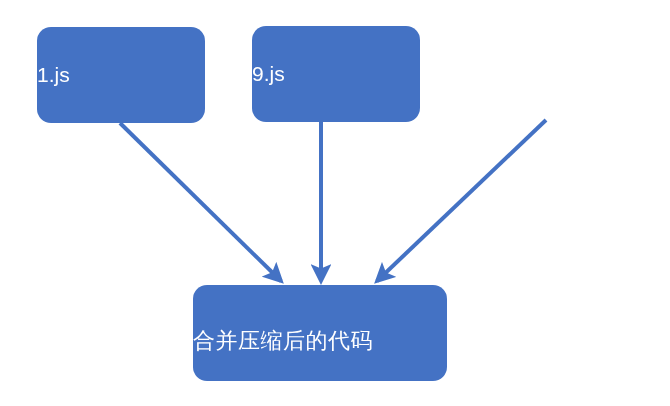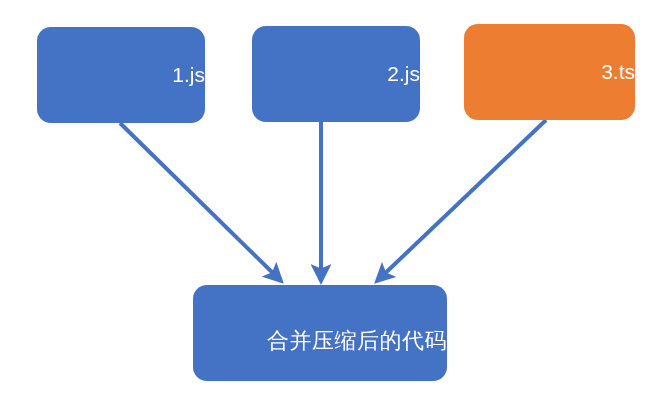--- a/index.html
+++ b/index.html
@@ -16,21 +16,21 @@
     height: 406px;
     background: #ffffff;
     overflow: hidden;
   }
   .node {
     position: absolute;
     box-sizing: border-box;
     border-radius: 14px;
     display: flex;
     flex-direction: column;
-    align-items: flex-end;
+    align-items: flex-start;
     justify-content: center;
     color: #ffffff;
     text-align: center;
     line-height: 1.32;
     z-index: 3;
     -webkit-font-smoothing: antialiased;
   }
   .node .line1 {
     display: block;
     white-space: nowrap;
@@ -99,24 +99,21 @@
     <line x1="120" y1="123" x2="281" y2="281" stroke="#4472C4" stroke-width="4" marker-end="url(#arrowhead)"></line>
     <line x1="321" y1="122" x2="321" y2="281" stroke="#4472C4" stroke-width="4" marker-end="url(#arrowhead)"></line>
     <line x1="546" y1="120" x2="377" y2="281" stroke="#4472C4" stroke-width="4" marker-end="url(#arrowhead)"></line>
   </svg>
 
   <div class="node" id="node-1">
     <span class="line1">1.js</span>
   </div>
 
   <div class="node" id="node-2">
-    <span class="line1">2.js</span>
+    <span class="line1">9.js</span>
   </div>
 
-  <div class="node" id="node-3">
-    <span class="line1">3.ts</span>
-  </div>
 
   <div class="node" id="node-bundle">
     <span class="line2">合并压缩后的代码</span>
   </div>
 
 </div>
 
 </body></html>

